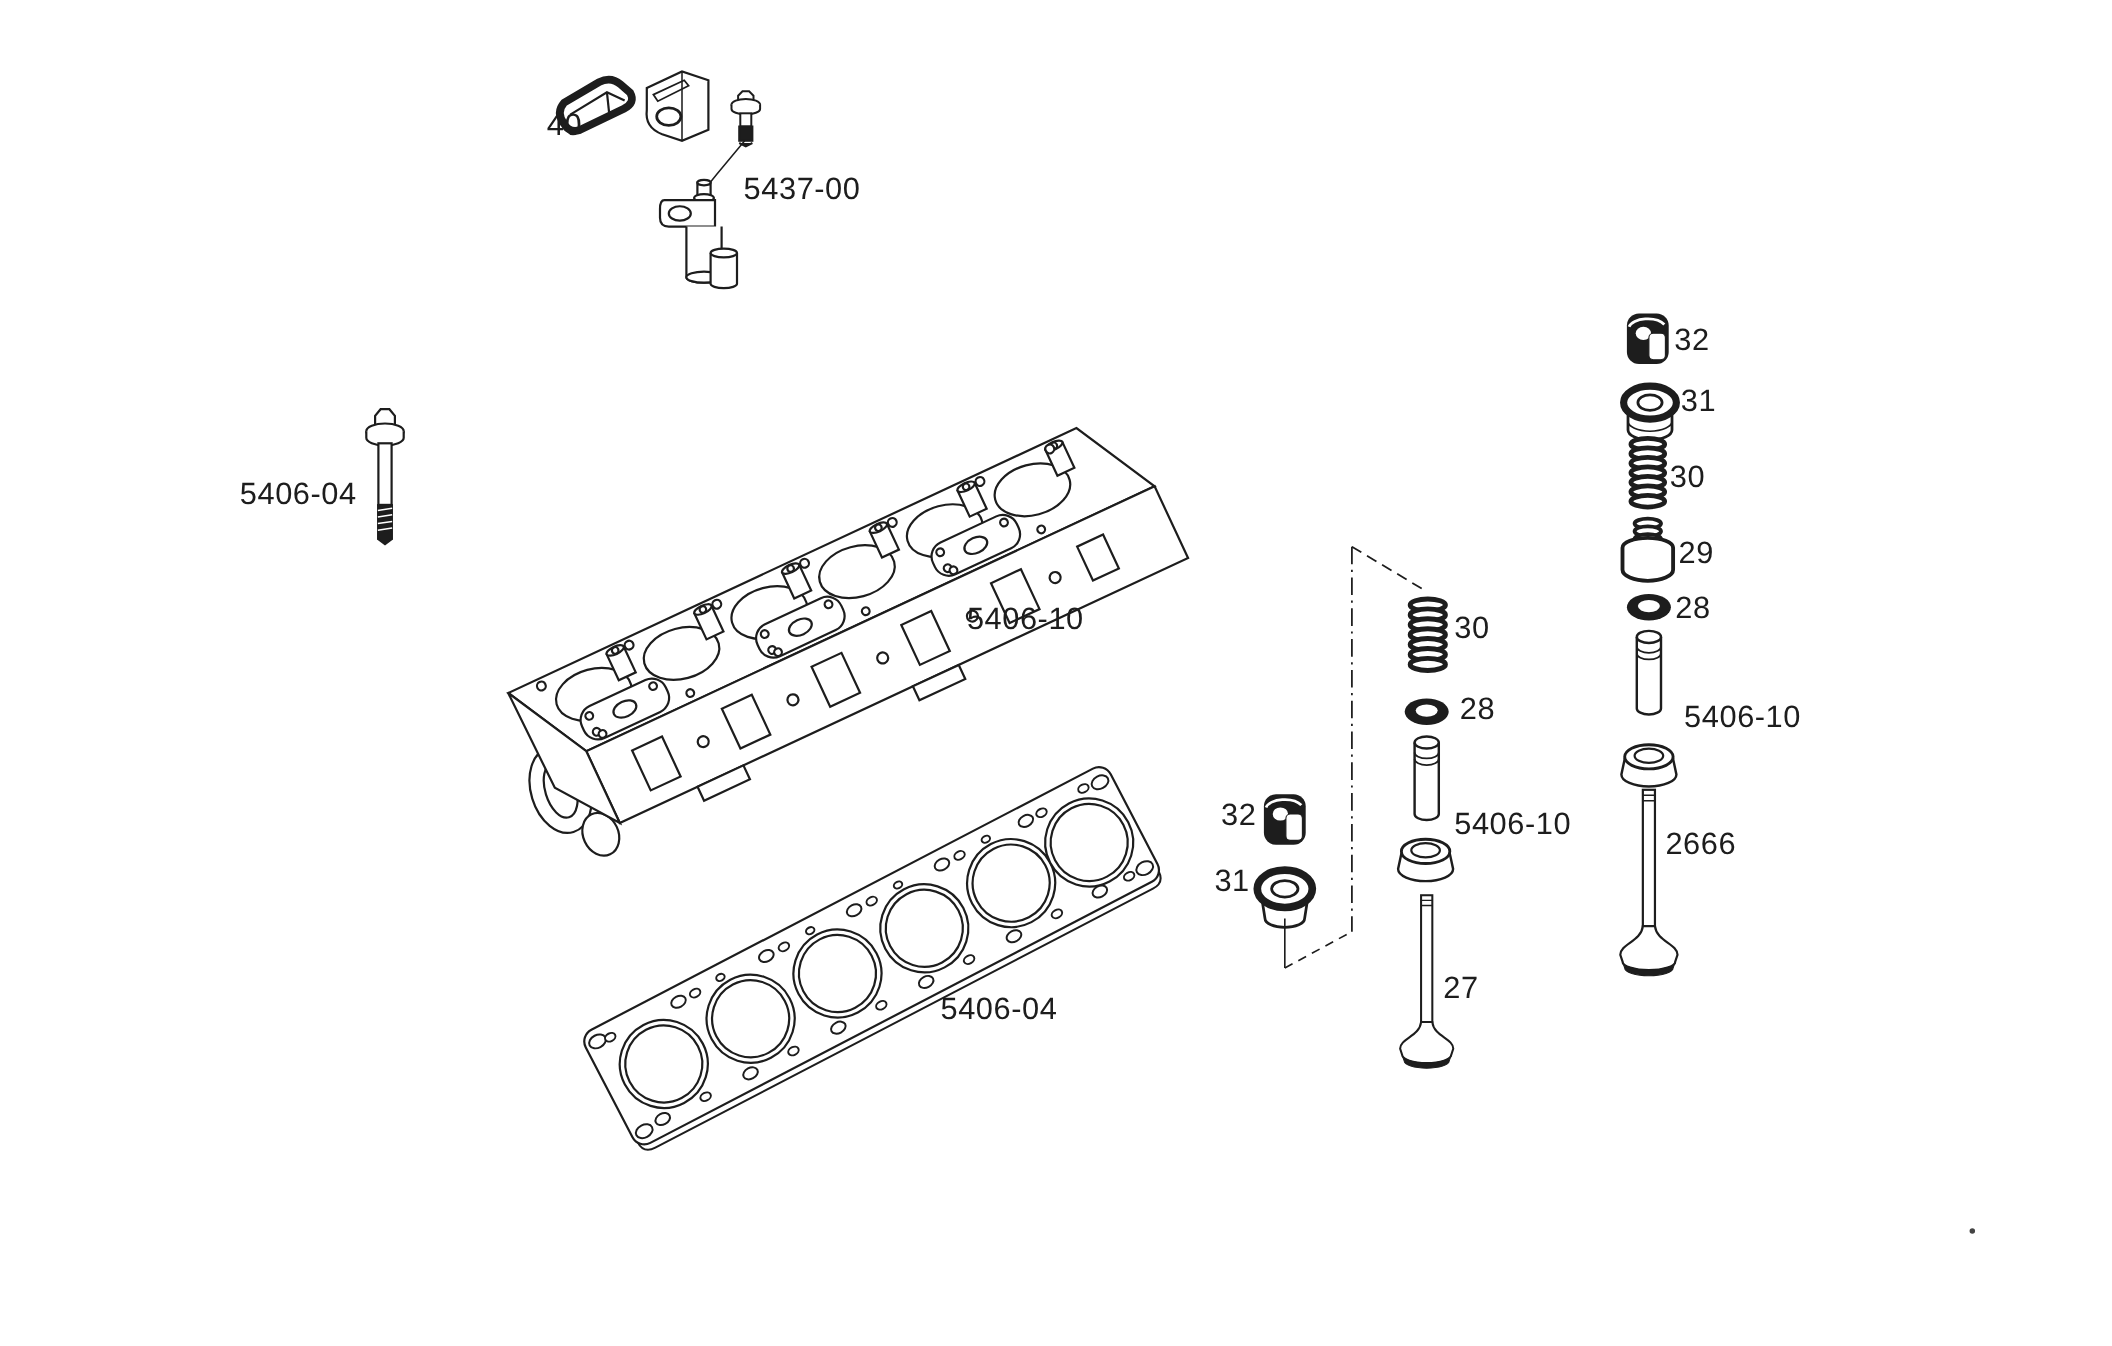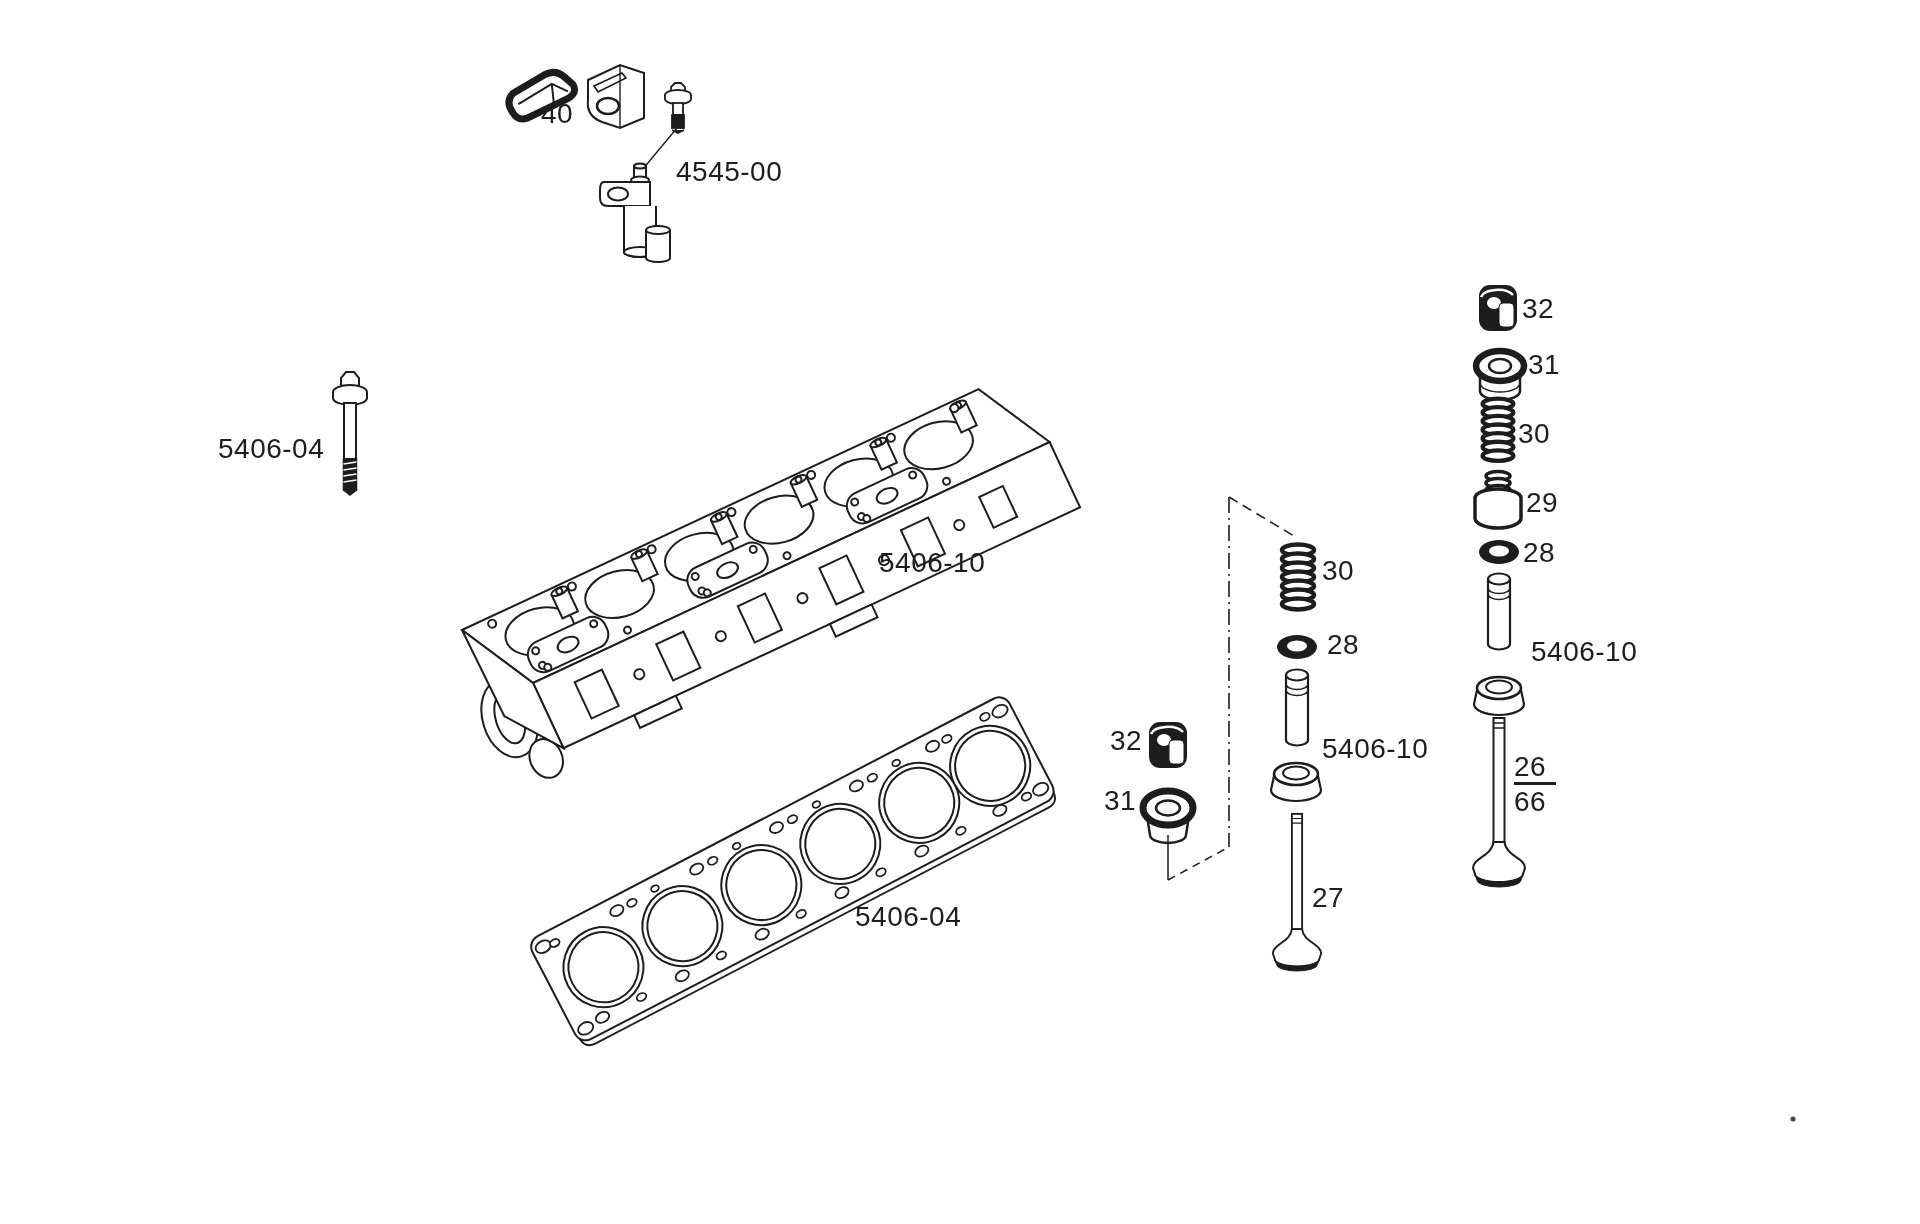--- a/index.html
+++ b/index.html
@@ -14,21 +14,21 @@
   .label{
     position:absolute;
     font-size:28px;
     line-height:1.05;
     color:#1d1d1d;
     letter-spacing:0.5px;
     white-space:nowrap;
     user-select:none;
   }
   .fraction{
-    display:flex;flex-direction:column;align-items:flex-start;
+    display:flex;flex-direction:row;align-items:flex-end;
     width:48px;
   }
   .fracline{
     display:block;width:42px;height:0;
     border-top:3px solid #1d1d1d;
     margin:1px 0 2px 0;
   }
 </style>
 </head>
 <body>
@@ -308,22 +308,22 @@
       <use href="#stem-seal" transform="translate(1498,502)"></use>
       <use href="#flat-washer" transform="translate(1499,552)"></use>
       <use href="#valve-guide" transform="translate(1499,572)"></use>
       <use href="#seat-washer" transform="translate(1499,688)"></use>
       <use href="#valve" transform="translate(1499,716)"></use>
     </g>
 
     <circle cx="1793" cy="1119" r="2.5" fill="#444"></circle>
   </svg>
 
-  <div class="label" style="left:497px;top:99px;margin-left:44px;">40</div>
-  <div class="label" style="left:676px;top:157px;">4545-00</div>
+  <div class="label" style="left:497px;top:99px;">40</div>
+  <div class="label" style="left:676px;top:157px;">5437-00</div>
   <div class="label" style="left:218px;top:434px;">5406-04</div>
   <div class="label" style="left:879px;top:548px;">5406-10</div>
   <div class="label" style="left:855px;top:902px;">5406-04</div>
 
   <div class="label" style="left:1322px;top:556px;">30</div>
   <div class="label" style="left:1327px;top:630px;">28</div>
   <div class="label" style="left:1110px;top:726px;">32</div>
   <div class="label" style="left:1322px;top:734px;">5406-10</div>
   <div class="label" style="left:1104px;top:786px;">31</div>
   <div class="label" style="left:1312px;top:871px;margin-top:12px;">27</div>

